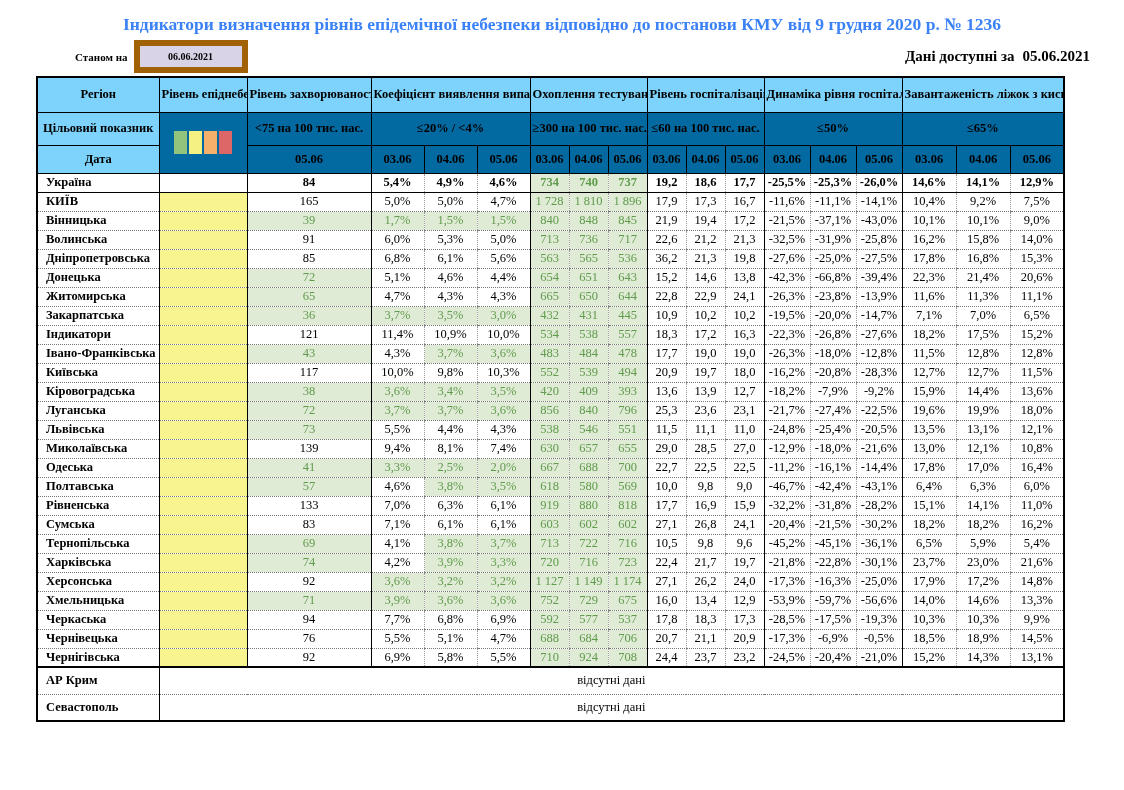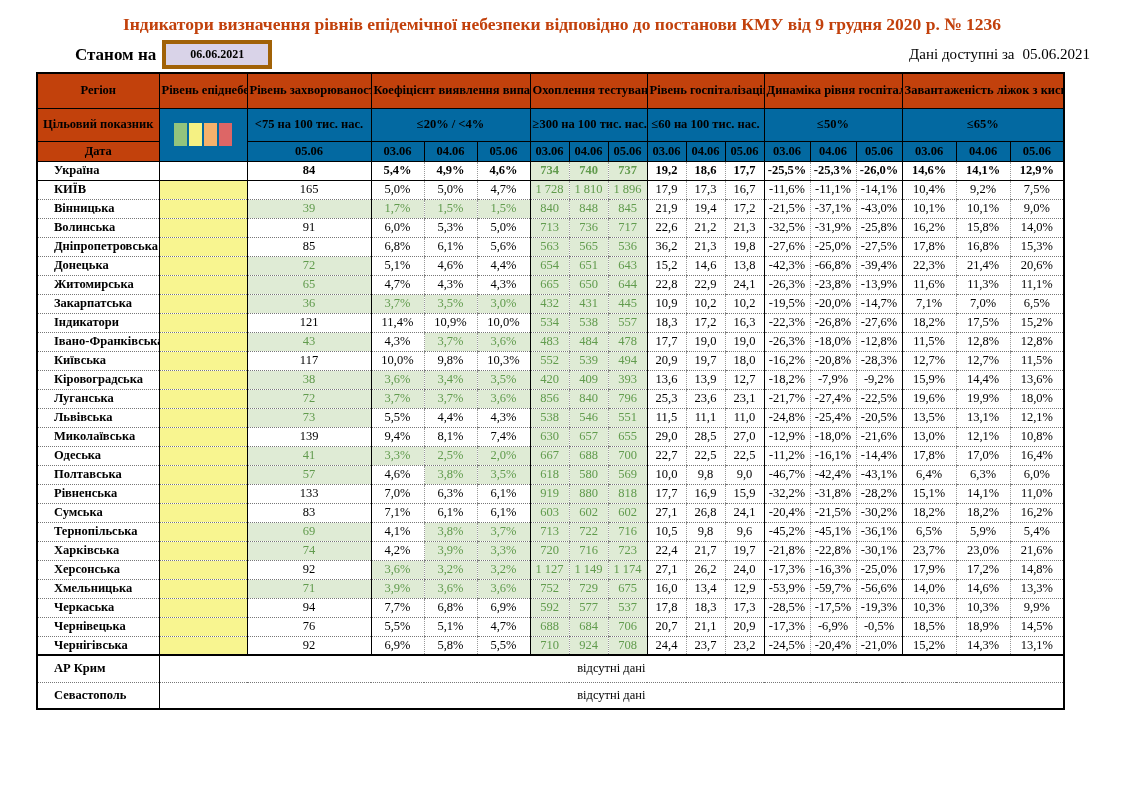--- a/index.html
+++ b/index.html
@@ -1,36 +1,36 @@
 <!DOCTYPE html>
 <html><head>
 <meta charset="utf-8">
 <style>
   html,body{margin:0;padding:0;background:#fff;}
   .page{position:relative;width:1124px;height:790px;background:#fff;
         font-family:"Liberation Serif","DejaVu Serif",serif;color:#000;overflow:hidden;}
-  .title{margin-top:14px;text-align:center;font-size:17.5px;font-weight:bold;color:#c2410c;}
+  .title{margin-top:14px;text-align:center;font-size:17.5px;font-weight:bold;color:#3b82f6;}
   .header-line{display:flex;align-items:center;margin:5px 34px 3px 36px;}
-  .asof-label{font-size:17px;font-weight:bold;margin-left:39px;margin-right:6px;}
+  .asof-label{font-size:11px;font-weight:bold;margin-left:39px;margin-right:6px;}
   .asof-box{width:102px;height:21px;line-height:21px;text-align:center;background:#D9D3E8;
-            border:4px solid #a16207;font-weight:bold;font-size:12px;}
+            border:6px solid #a16207;font-weight:bold;font-size:10px;}
   .spacer{flex:1;}
-  .avail{font-size:15px;font-weight:normal;}
+  .avail{font-size:15px;font-weight:bold;}
   .avail .date{margin-left:8px;}
   table{border-collapse:collapse;table-layout:fixed;margin-left:36px;width:1027px;border:2px solid #000;}
   th,td{overflow:hidden;white-space:nowrap;box-sizing:border-box;}
-  thead th{background:#c2410c;border:1px solid #000;font-size:12.5px;font-weight:bold;
+  thead th{background:#7dd3fc;border:1px solid #000;font-size:12.5px;font-weight:bold;
            padding:1px 2px;text-align:center;}
   thead th.white{background:#0369a1;}
   thead tr.r1 th{height:35px;}
   thead tr.r2 th{height:33px;}
-  thead tr.r3 th{height:20px;}
+  thead tr.r3 th{height:28px;}
   tbody td{font-size:12.5px;height:19px;padding:0 3px;text-align:center;
            border-bottom:1px dotted #777;}
-  tbody td.region{text-align:left;font-weight:bold;padding-left:16px;border-right:1px solid #000;}
+  tbody td.region{text-align:left;font-weight:bold;padding-left:8px;border-right:1px solid #000;}
   tbody td.sl{border-left:1px solid #000;}
   tbody td.dl{border-left:1px dotted #999;}
   tbody td.yellow{background:#F8F590;}
   tbody td.g{background:#DFEBD5;color:#619B4D;}
   tbody tr.bold-row td{font-weight:bold;}
   tbody tr.u-row td{border-bottom:1px solid #000;}
   tbody tr.nodata td{height:27px;font-weight:normal;margin-top:40px;}
   tbody tr.nodata td.region{font-weight:bold;}
   tbody tr.nodata-first td{border-top:2px solid #000;}
   .swatch{display:inline-block;width:13px;height:23px;margin:0 1px;vertical-align:middle;}

